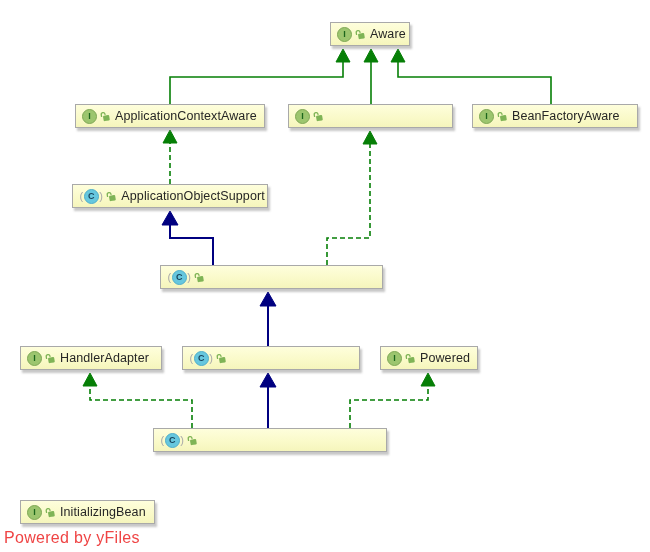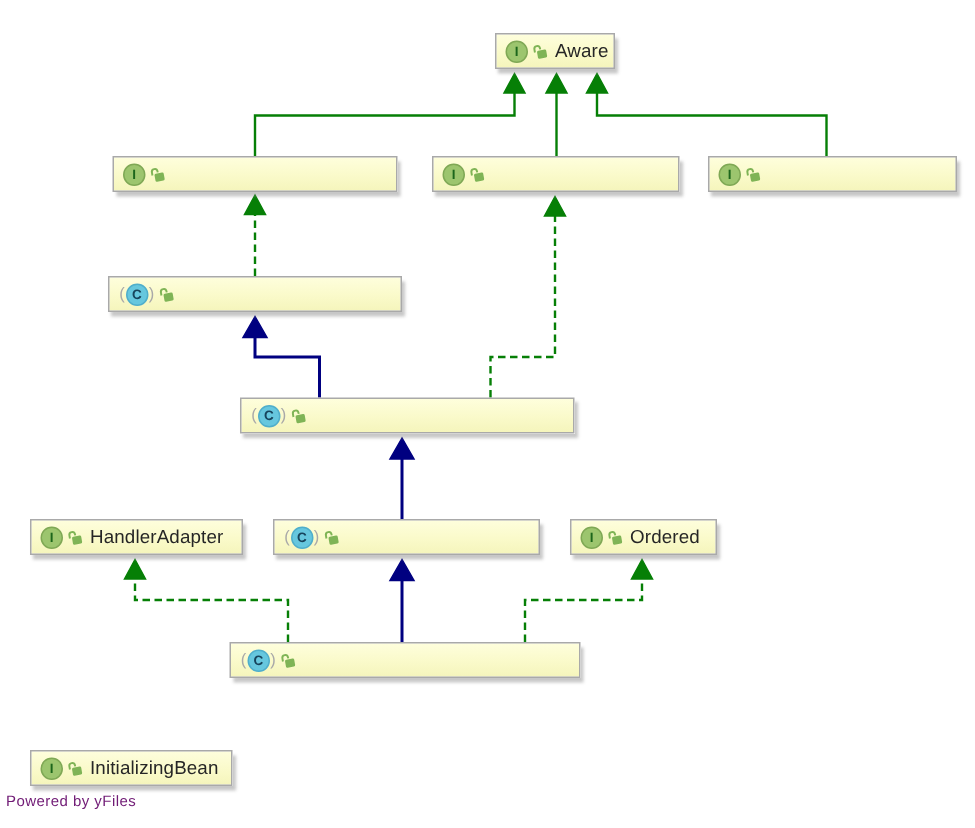--- a/index.html
+++ b/index.html
@@ -36,21 +36,21 @@
     width:13px;height:13px;border-radius:50%;
     font-size:9px;font-weight:bold;line-height:13px;
   }
   .i-circle{background:#9CC56E;border:1px solid #7FA855;color:#1C661C;}
   .c-circle{background:#66C7DE;border:1px solid #4FAECB;color:#17445C;}
   .ic-wrap{display:inline-flex;align-items:center;}
   .paren{color:#A9A9A9;font-size:11px;margin:0 0.5px;line-height:13px;}
   .lock{margin-left:3px;transform:rotate(-10deg);}
   .watermark{
     position:absolute;left:4px;top:529px;
-    font-size:10px;color:#701a75;letter-spacing:0.3px;
+    font-size:16px;color:#ef4444;letter-spacing:0.3px;
   }
 </style>
 </head>
 <body>
 
 <div id="canvas">
 
   <svg class="edges" width="650" height="552" viewBox="0 0 650 552">
 
     <g>
@@ -109,52 +109,55 @@
   </div>
 
   <div class="node" style="left:75px;top:104px;width:190px;">
     <span class="ic-wrap">
         <span class="circle i-circle">I</span>
       </span>
     <svg class="lock" width="10" height="11" viewBox="0 0 10 11">
         <path d="M1.6,5.4 L1.6,3.4 A1.9,1.9 0 0 1 5.4,3.2 L5.4,4" fill="none" stroke="#7FB456" stroke-width="1.3"></path>
         <rect x="3" y="4.6" width="6.2" height="5.4" rx="1" fill="#7FB456"></rect>
       </svg>
+    <span class="lbl">ApplicationContextAware</span>
   </div>
 
   <div class="node" style="left:288px;top:104px;width:165px;">
     <span class="ic-wrap">
         <span class="circle i-circle">I</span>
       </span>
     <svg class="lock" width="10" height="11" viewBox="0 0 10 11">
         <path d="M1.6,5.4 L1.6,3.4 A1.9,1.9 0 0 1 5.4,3.2 L5.4,4" fill="none" stroke="#7FB456" stroke-width="1.3"></path>
         <rect x="3" y="4.6" width="6.2" height="5.4" rx="1" fill="#7FB456"></rect>
       </svg>
   </div>
 
   <div class="node" style="left:472px;top:104px;width:166px;">
     <span class="ic-wrap">
         <span class="circle i-circle">I</span>
       </span>
     <svg class="lock" width="10" height="11" viewBox="0 0 10 11">
         <path d="M1.6,5.4 L1.6,3.4 A1.9,1.9 0 0 1 5.4,3.2 L5.4,4" fill="none" stroke="#7FB456" stroke-width="1.3"></path>
         <rect x="3" y="4.6" width="6.2" height="5.4" rx="1" fill="#7FB456"></rect>
       </svg>
+    <span class="lbl">BeanFactoryAware</span>
   </div>
 
   <div class="node" style="left:72px;top:184px;width:196px;">
     <span class="ic-wrap">
         <span class="paren">(</span>
         <span class="circle c-circle">C</span>
         <span class="paren">)</span>
       </span>
     <svg class="lock" width="10" height="11" viewBox="0 0 10 11">
         <path d="M1.6,5.4 L1.6,3.4 A1.9,1.9 0 0 1 5.4,3.2 L5.4,4" fill="none" stroke="#7FB456" stroke-width="1.3"></path>
         <rect x="3" y="4.6" width="6.2" height="5.4" rx="1" fill="#7FB456"></rect>
       </svg>
+    <span class="lbl">ApplicationObjectSupport</span>
   </div>
 
   <div class="node" style="left:160px;top:265px;width:223px;">
     <span class="ic-wrap">
         <span class="paren">(</span>
         <span class="circle c-circle">C</span>
         <span class="paren">)</span>
       </span>
     <svg class="lock" width="10" height="11" viewBox="0 0 10 11">
         <path d="M1.6,5.4 L1.6,3.4 A1.9,1.9 0 0 1 5.4,3.2 L5.4,4" fill="none" stroke="#7FB456" stroke-width="1.3"></path>
@@ -186,21 +189,21 @@
   </div>
 
   <div class="node" style="left:380px;top:346px;width:98px;">
     <span class="ic-wrap">
         <span class="circle i-circle">I</span>
       </span>
     <svg class="lock" width="10" height="11" viewBox="0 0 10 11">
         <path d="M1.6,5.4 L1.6,3.4 A1.9,1.9 0 0 1 5.4,3.2 L5.4,4" fill="none" stroke="#7FB456" stroke-width="1.3"></path>
         <rect x="3" y="4.6" width="6.2" height="5.4" rx="1" fill="#7FB456"></rect>
       </svg>
-    <span class="lbl">Ordered</span>
+    <span class="lbl">Powered</span>
   </div>
 
   <div class="node" style="left:153px;top:428px;width:234px;">
     <span class="ic-wrap">
         <span class="paren">(</span>
         <span class="circle c-circle">C</span>
         <span class="paren">)</span>
       </span>
     <svg class="lock" width="10" height="11" viewBox="0 0 10 11">
         <path d="M1.6,5.4 L1.6,3.4 A1.9,1.9 0 0 1 5.4,3.2 L5.4,4" fill="none" stroke="#7FB456" stroke-width="1.3"></path>

